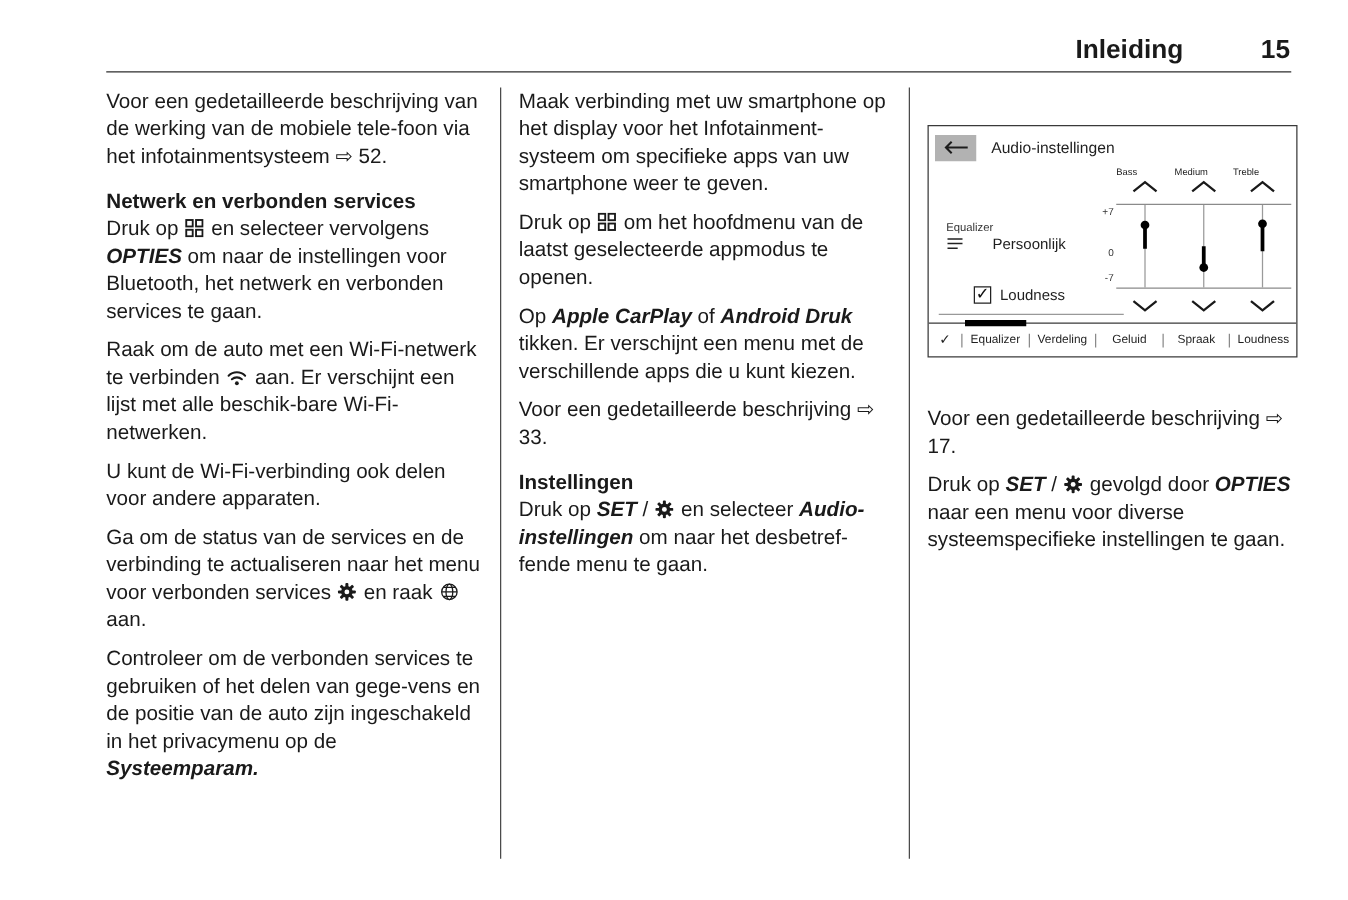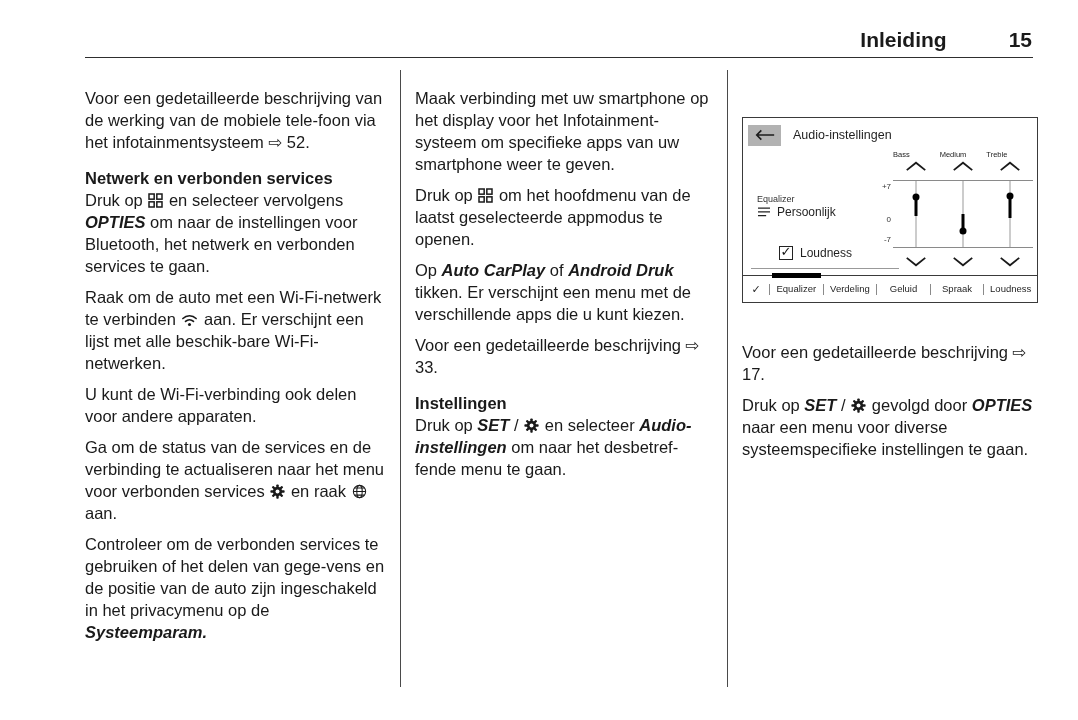--- a/index.html
+++ b/index.html
@@ -6,42 +6,42 @@
   body{width:1078px;height:720px;position:relative;overflow:hidden;
        font-family:"Liberation Sans","DejaVu Sans",sans-serif;color:#1a1a1a;}
 
   
   .page-header{position:absolute;top:28px;left:85px;right:46px;
                display:flex;justify-content:flex-end;align-items:baseline;gap:62px;
                font-size:21px;font-weight:bold;}
   .header-rule{position:absolute;top:57px;left:85px;right:45px;height:1px;background:#2e2e2e;}
 
   
-  .col{position:absolute;top:70px;width:302px;font-size:16.5px;line-height:22px;margin-top:17px;}
+  .col{position:absolute;top:70px;width:302px;font-size:16.5px;line-height:22px;}
   #col1{left:85px;}
   #col2{left:415px;}
   #col3{left:742px;width:296px;}
   .col-sep{position:absolute;top:70px;width:1px;height:617px;background:#4a4a4a;}
   #sep1{left:400px;}
   #sep2{left:727px;}
 
   .para{margin:0 0 9px 0;}
   .heading{margin:14px 0 0 0;font-size:16.5px;font-weight:bold;line-height:22px;}
   .heading:first-child{margin-top:0;}
   .para b{font-weight:bold;font-style:italic;}
   .inline-icon{display:inline-block;vertical-align:-2px;line-height:0;padding:0 1px;}
 
   
   .figure{position:relative;width:294px;height:184px;border:1px solid #3a3a3a;
           background:#fff;margin:30px 0 38px 0;}
   .fig-header{position:absolute;top:5px;left:5px;right:5px;height:24px;display:flex;align-items:center;}
   .back-btn{width:33px;height:21px;background:#b2b2b2;display:flex;align-items:center;justify-content:center;}
   .fig-title{margin-left:12px;font-size:12.5px;color:#1f1f1f;}
   .eq-label{position:absolute;left:14px;top:70px;font-size:9px;color:#333;}
-  .preset-row{position:absolute;left:13px;top:83px;font-size:12px;color:#1f1f1f;display:flex;align-items:center;gap:5px;}
+  .preset-row{position:absolute;left:13px;top:83px;font-size:12px;color:#1f1f1f;display:flex;align-items:center;gap:22px;}
   .loudness-row{position:absolute;left:36px;top:124px;font-size:12px;color:#1f1f1f;display:flex;align-items:center;gap:7px;}
   .checkbox{width:12px;height:12px;border:1.5px solid #222;font-size:13px;line-height:10px;
             font-weight:bold;text-align:center;color:#111;}
   .left-hr{position:absolute;left:8px;top:150px;width:148px;height:1px;background:#999;}
 
   .sliders{position:absolute;left:150px;top:26px;width:140px;}
   .slider-labels{display:flex;height:12px;}
   .slider-labels span{flex:1;text-align:left;font-size:7.5px;color:#222;}
   .chevron-row{display:flex;height:20px;}
   .chevron-row span{flex:1;display:flex;align-items:center;justify-content:center;}
@@ -113,21 +113,21 @@
 <div class="col" id="col2">
     <p class="para"><span>Maak verbinding met uw smartphone op het display voor het Infotainment-systeem om specifieke apps van uw smartphone weer te geven.</span></p>
     <p class="para"><span>Druk op </span><span class="inline-icon"><svg width="15" height="15" viewBox="0 0 18 18">
           <g fill="none" stroke="#1a1a1a" stroke-width="1.8">
             <rect x="1.2" y="1.2" width="6.2" height="6.2"></rect>
             <rect x="10.6" y="1.2" width="6.2" height="6.2"></rect>
             <rect x="1.2" y="10.6" width="6.2" height="6.2"></rect>
             <rect x="10.6" y="10.6" width="6.2" height="6.2"></rect>
           </g>
         </svg></span><span> om het hoofdmenu van de laatst geselecteerde appmodus te openen.</span></p>
-    <p class="para"><span>Op </span><b>Auto CarPlay</b><span> of </span><b>Android Druk</b><span> tikken. Er verschijnt een menu met de verschillende apps die u kunt kiezen.</span></p>
+    <p class="para"><span>Op </span><b>Apple CarPlay</b><span> of </span><b>Android Druk</b><span> tikken. Er verschijnt een menu met de verschillende apps die u kunt kiezen.</span></p>
     <p class="para"><span>Voor een gedetailleerde beschrijving ⇨ 33.</span></p>
     <h3 class="heading"><span>Instellingen</span></h3>
     <p class="para"><span>Druk op </span><b>SET</b><span> / </span><span class="inline-icon"><svg width="15" height="15" viewBox="0 0 20 20">
           <g fill="#1a1a1a">
             <rect x="8.4" y="0.5" width="3.2" height="19" rx="1"></rect>
             <rect x="8.4" y="0.5" width="3.2" height="19" rx="1" transform="rotate(45 10 10)"></rect>
             <rect x="8.4" y="0.5" width="3.2" height="19" rx="1" transform="rotate(90 10 10)"></rect>
             <rect x="8.4" y="0.5" width="3.2" height="19" rx="1" transform="rotate(135 10 10)"></rect>
             <circle cx="10" cy="10" r="6.2"></circle>
           </g>

